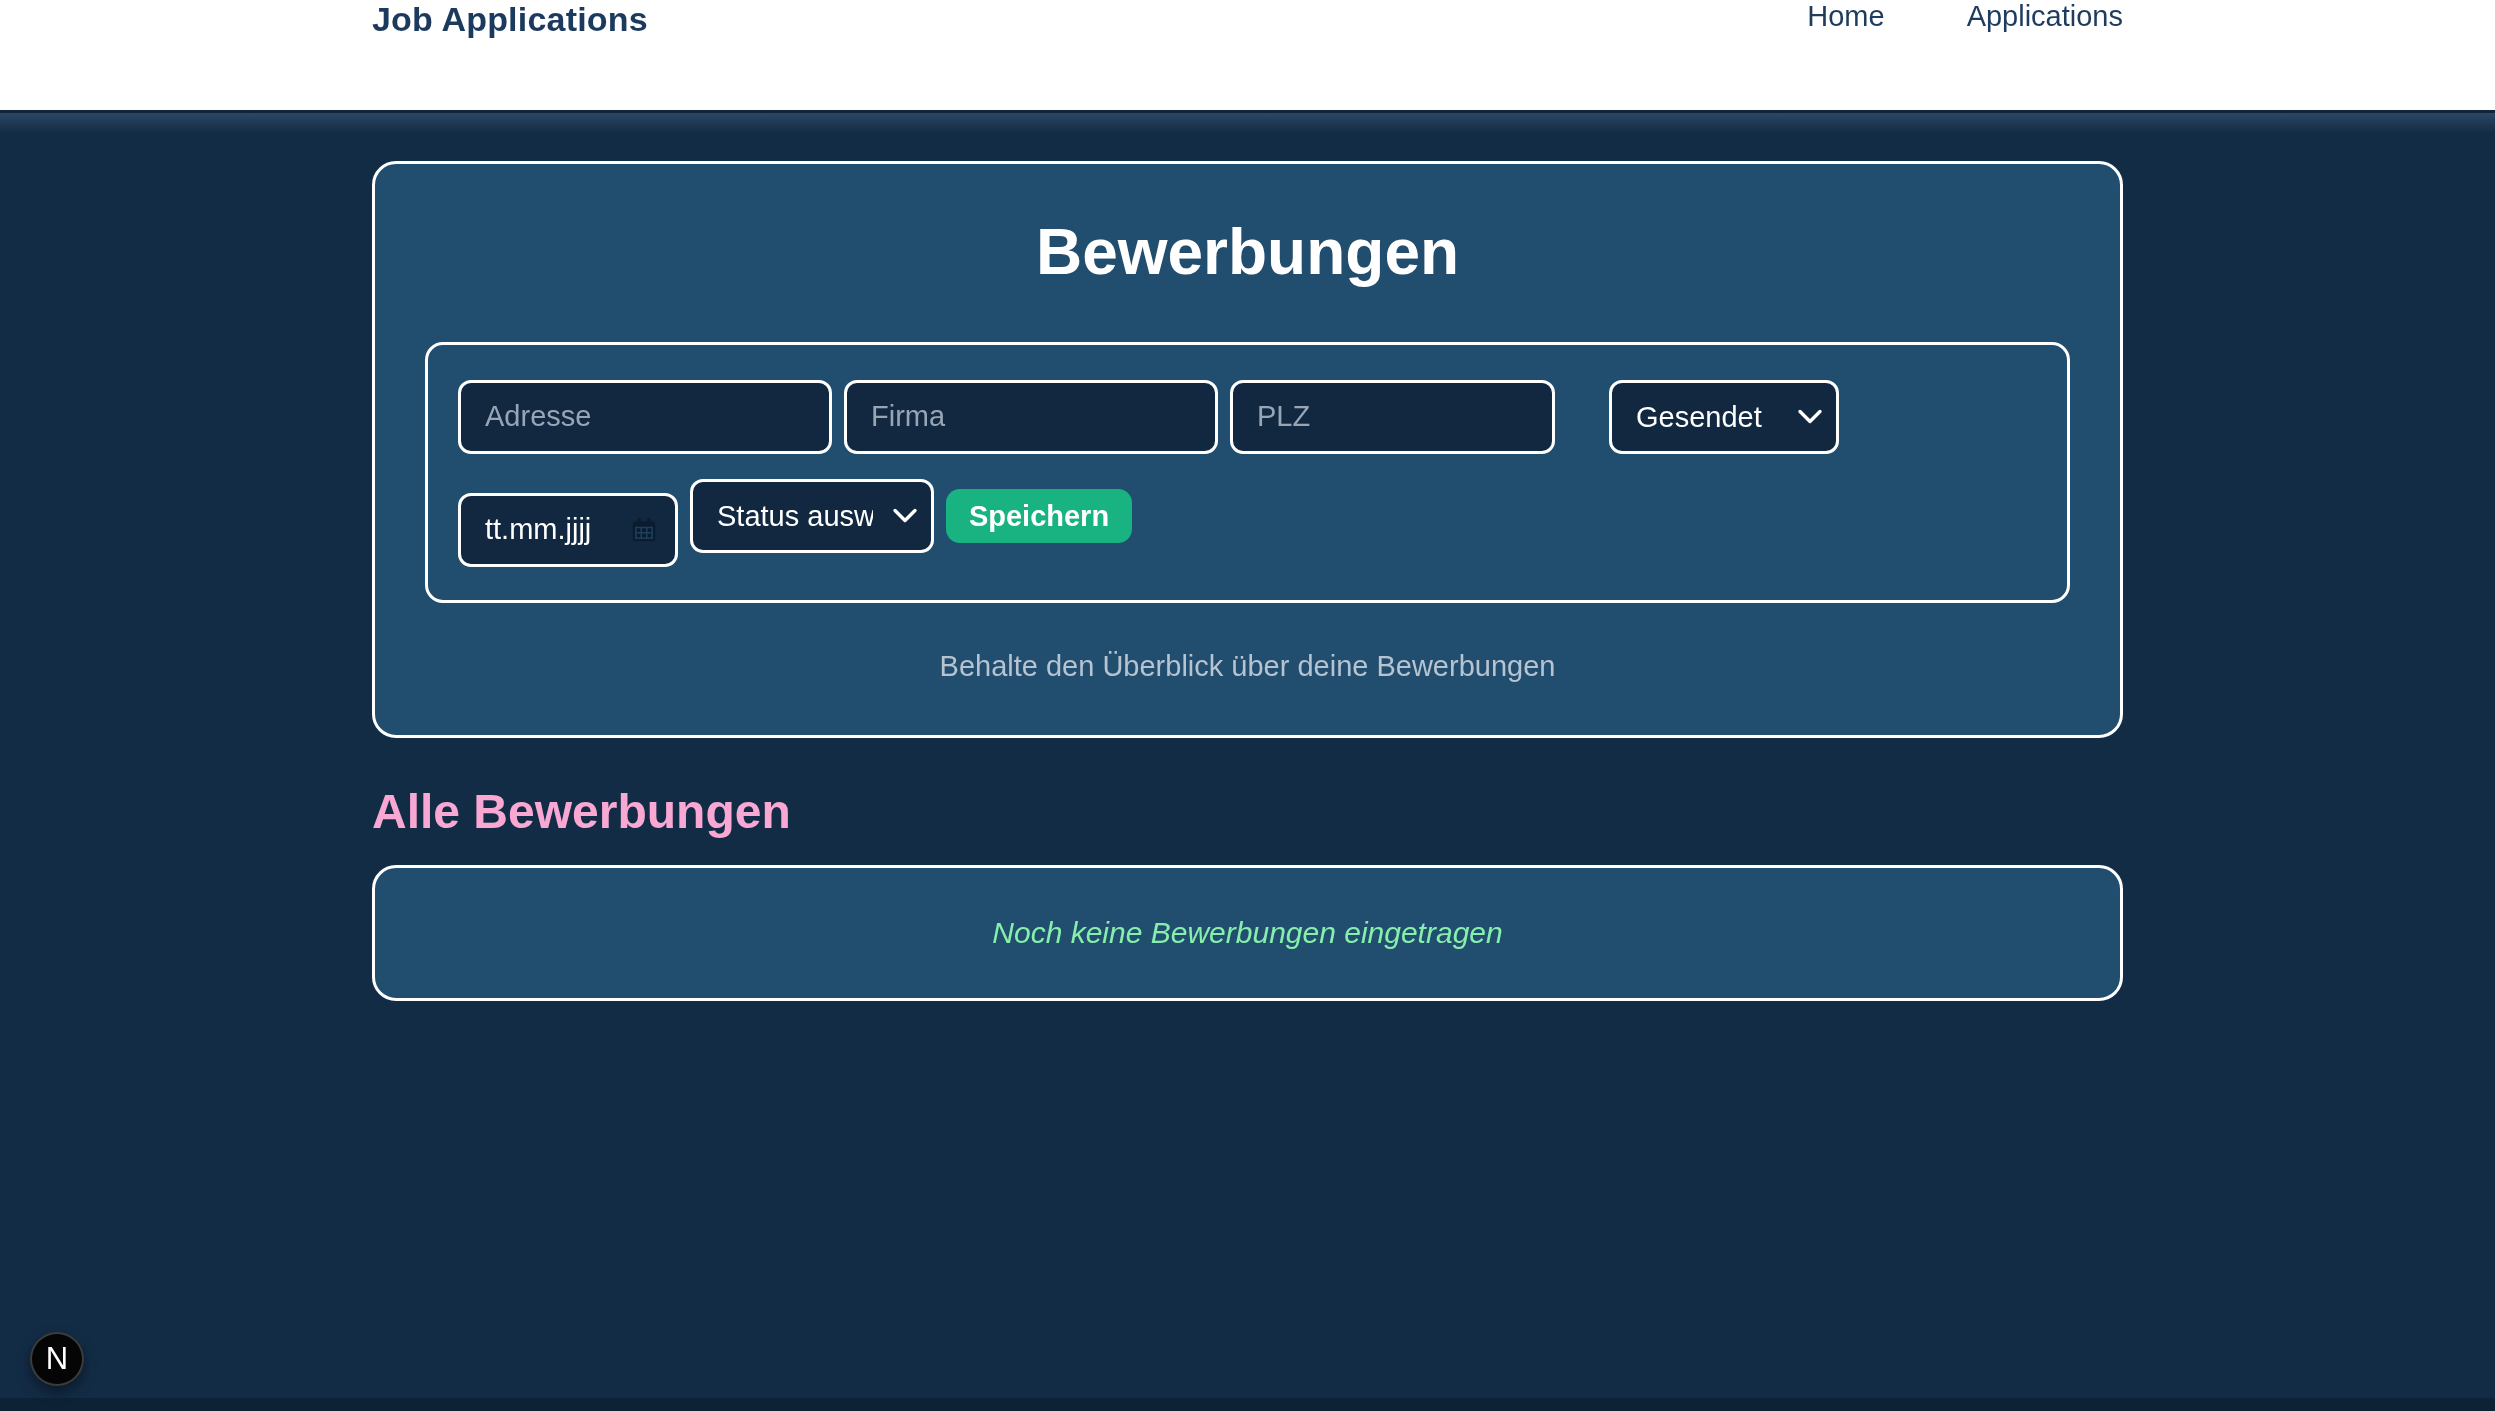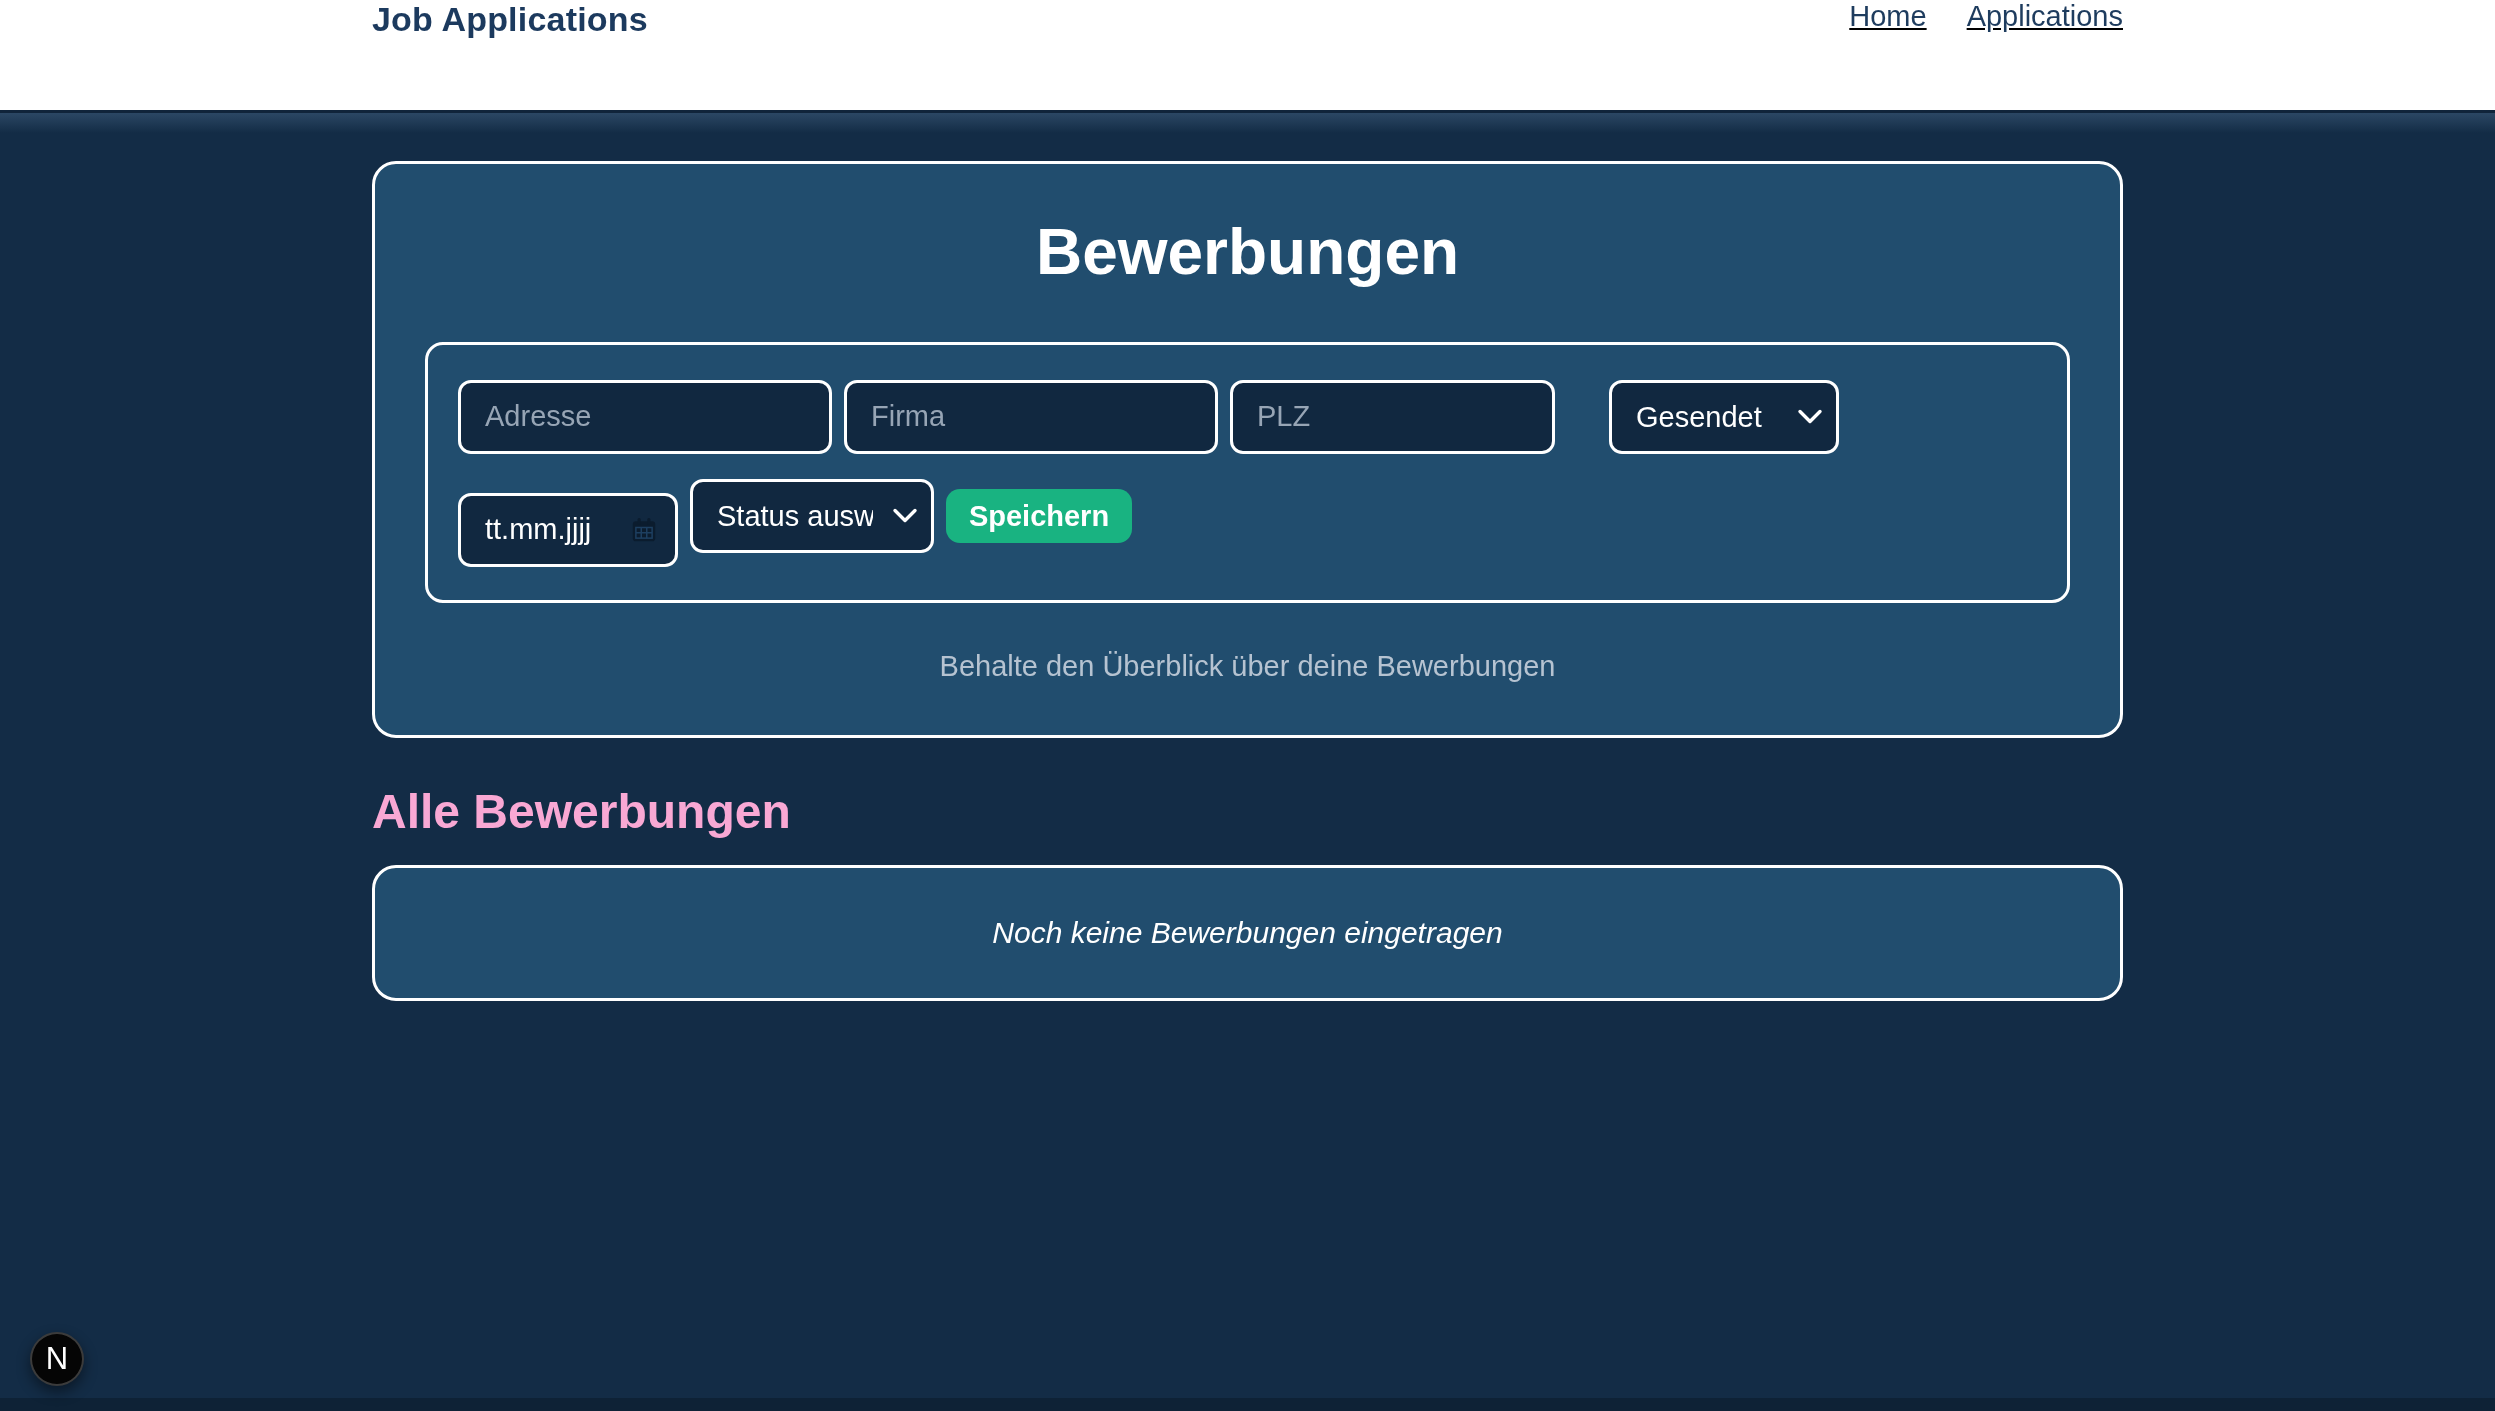--- a/index.html
+++ b/index.html
@@ -18,21 +18,21 @@
     background:#ffffff;
     border-bottom:3px solid #10243a;
   }
   .header-inner {
     height:100%;
     display:flex; align-items:flex-start; justify-content:space-between;
   }
   .app-title {
     font-size:34px; font-weight:700; color:#1c3a5e; letter-spacing:0.2px;
   }
-  .main-nav { display:flex; gap:40px;text-decoration:underline; }
+  .main-nav { display:flex; gap:82px; }
   .main-nav a {
     font-size:29px; color:#1e3c5e; text-decoration:none; cursor:pointer;
   }
   .header-glow {
     height:20px;
     background:linear-gradient(to bottom, #2b4764, #132c46);
   }
 
   
   .hero-card {
@@ -123,21 +123,21 @@
     font-size:48px; font-weight:700;
   }
   .empty-card {
     height:136px;
     background:#214d6e;
     border:3px solid #ffffff;
     border-radius:24px;
     display:flex; align-items:center; justify-content:center;
   }
   .empty-card p {
-    color:#ffffff; font-size:30px; font-style:italic;
+    color:#86efac; font-size:30px; font-style:italic;
   }
 
   
   .bottom-strip {
     position:absolute; left:0; right:0; bottom:0;
     height:13px;
     background:rgba(0,0,0,0.22);
   }
   .next-badge {
     position:absolute; left:30px; top:1332px;

